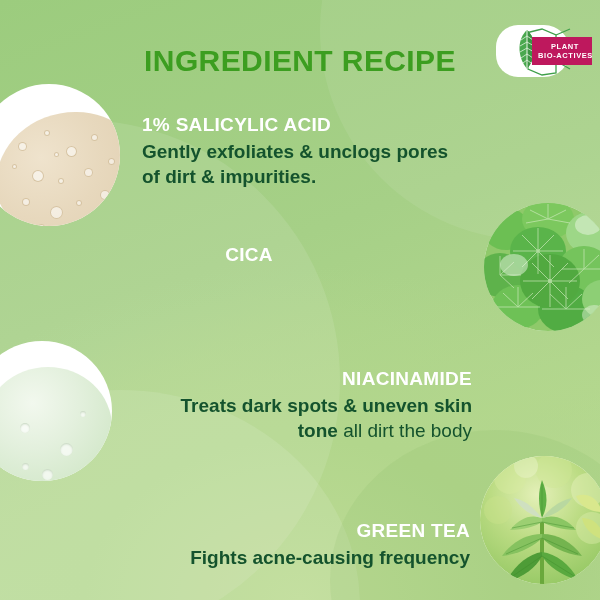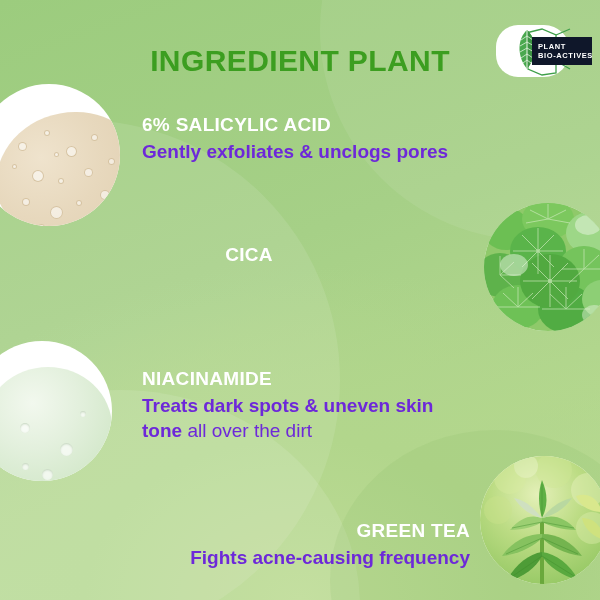--- a/index.html
+++ b/index.html
@@ -58,24 +58,25 @@
     width:74px; height:52px;
     left:0;
     background:#ffffff;
     border-radius:22px 26px 26px 22px;
   }
   .logo-svg { position:absolute; left:0; top:0; }
   .logo-band {
     position:absolute;
     left:36px; top:12px;
     width:60px; height:28px;
-    background:#0f172a;
+    background:#be185d;
     display:flex; flex-direction:column;
     justify-content:center;
     padding-left:6px;
+    text-align:center;
   }
   .logo-band span {
     color:#ffffff;
     font-size:7.5px;
     font-weight:700;
     letter-spacing:0.6px;
     line-height:1.25;
     white-space:nowrap;
   }
 
@@ -130,30 +131,30 @@
   
   .block { position:absolute; }
   .block .head {
     color:#ffffff;
     font-size:19px;
     font-weight:800;
     letter-spacing:0.3px;
     margin-bottom:3px;
   }
   .block .body {
-    color:#6d28d9;
+    color:#14532d;
     font-size:19px;
     line-height:1.33;
     font-weight:700;
   }
   .block .body .light { font-weight:400; }
 
   .b-salicylic { left:142px; top:114px; width:340px; text-align:left; }
   .b-cica      { left:34px;  top:244px; width:430px; text-align:center; }
-  .b-niacin    { left:142px; top:368px; width:330px; text-align:left; }
+  .b-niacin    { left:142px; top:368px; width:330px; text-align:right; }
   .b-greentea  { left:150px; top:520px; width:320px; text-align:right; }
 </style>
 </head>
 <body>
 
 <div class="bg">
   <div class="bg-curve-a"></div>
   <div class="bg-curve-b"></div>
   <div class="bg-curve-c"></div>
   <div class="bg-curve-d"></div>
@@ -183,21 +184,21 @@
         <path d="M31 35 L35 38"></path>
     </g>
     <path d="M31 5 L31 44" stroke="#eaf6e6" stroke-width="1" fill="none"></path>
   </svg>
   <div class="logo-band">
     <span>PLANT</span>
     <span>BIO-ACTIVES</span>
   </div>
 </div>
 
-<div class="title">INGREDIENT PLANT</div>
+<div class="title">INGREDIENT RECIPE</div>
 
 <div class="circ circ-salicylic">
   <div class="gel-tan">
     <div class="bub" style="left:22px;top:30px;width:9px;height:9px;"></div>
     <div class="bub" style="left:48px;top:18px;width:6px;height:6px;"></div>
     <div class="bub" style="left:70px;top:34px;width:11px;height:11px;"></div>
     <div class="bub" style="left:95px;top:22px;width:7px;height:7px;"></div>
     <div class="bub" style="left:36px;top:58px;width:12px;height:12px;"></div>
     <div class="bub" style="left:62px;top:66px;width:6px;height:6px;"></div>
     <div class="bub" style="left:88px;top:56px;width:9px;height:9px;"></div>
@@ -344,34 +345,35 @@
       <path d="M62 82 L26 98"></path>
         <path d="M62 82 L98 98"></path>
       <path d="M62 66 L32 72"></path>
         <path d="M62 66 L94 72"></path>
       <path d="M62 60 L62 28"></path>
     </g>
   </svg>
 </div>
 
 <div class="block b-salicylic">
-  <div class="head">6% SALICYLIC ACID</div>
+  <div class="head">1% SALICYLIC ACID</div>
   <div class="body">
     <span>Gently exfoliates &amp; unclogs pores</span><br>
+    <span>of dirt &amp; impurities.</span>
   </div>
 </div>
 
 <div class="block b-cica">
   <div class="head">CICA</div>
 </div>
 
 <div class="block b-niacin">
   <div class="head">NIACINAMIDE</div>
   <div class="body">
-    <span>Treats dark spots &amp; uneven skin tone</span><span class="light"> all over the dirt</span>
+    <span>Treats dark spots &amp; uneven skin tone</span><span class="light"> all dirt the body</span>
   </div>
 </div>
 
 <div class="block b-greentea">
   <div class="head">GREEN TEA</div>
   <div class="body">
     <span>Fights acne-causing frequency</span><br>
   </div>
 </div>
 

